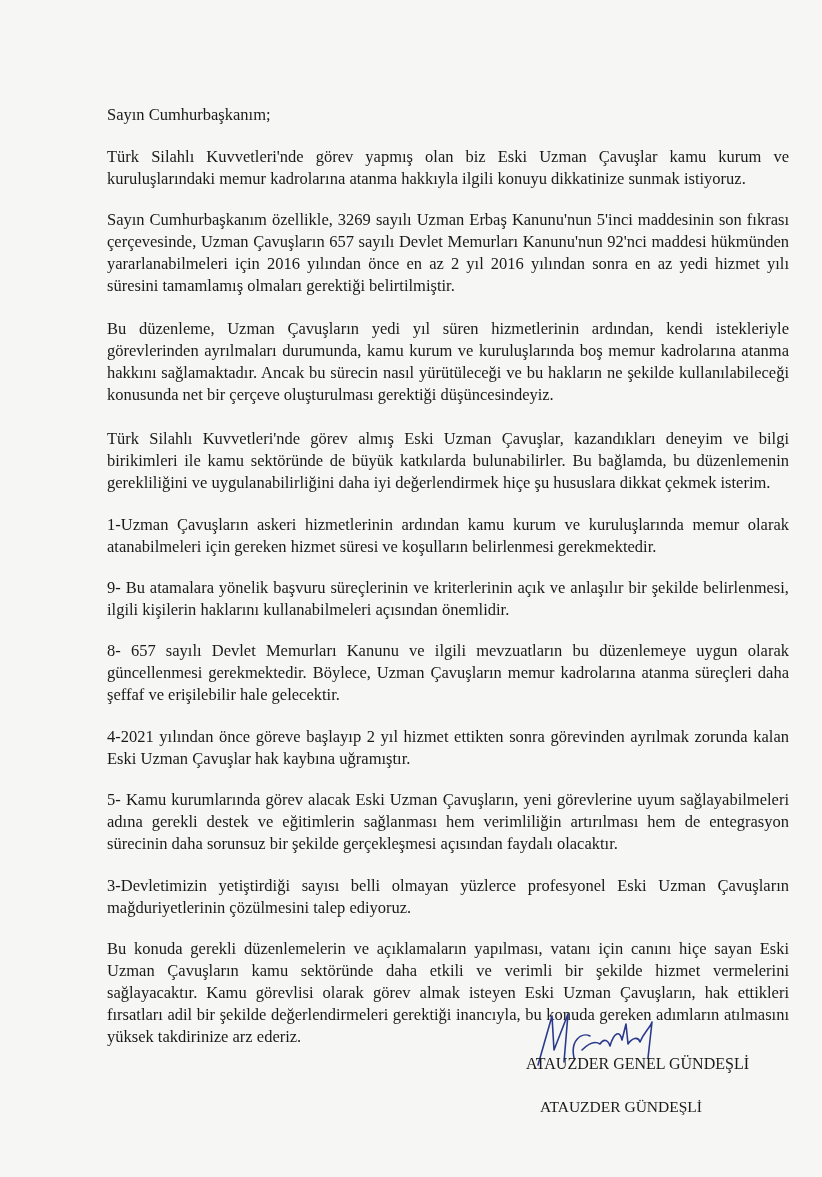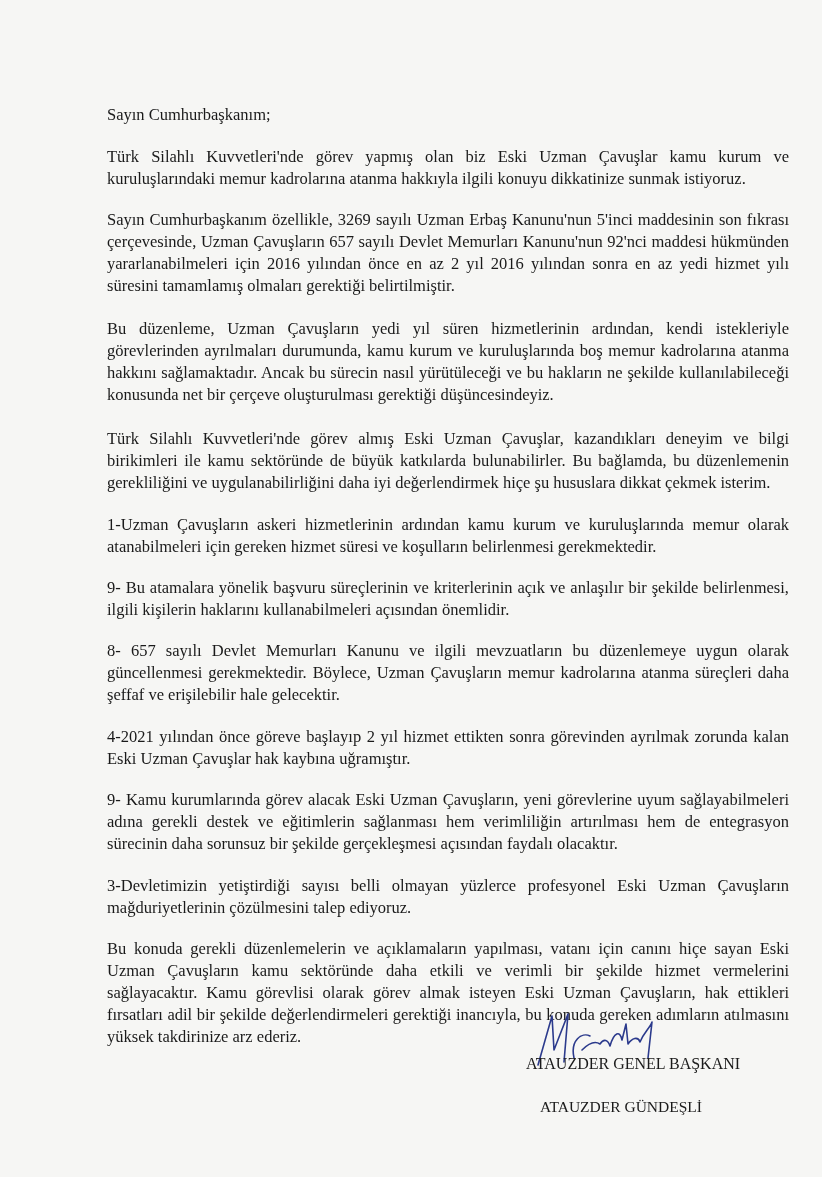--- a/index.html
+++ b/index.html
@@ -28,24 +28,24 @@
 <div class="page">
   <p class="p" style="top:88px">Sayın Cumhurbaşkanım;</p>
   <p class="p" style="top:130px">Türk Silahlı Kuvvetleri'nde görev yapmış olan biz Eski Uzman Çavuşlar kamu kurum ve kuruluşlarındaki memur kadrolarına atanma hakkıyla ilgili konuyu dikkatinize sunmak istiyoruz.</p>
   <p class="p" style="top:193px">Sayın Cumhurbaşkanım özellikle, 3269 sayılı Uzman Erbaş Kanunu'nun 5'inci maddesinin son fıkrası çerçevesinde, Uzman Çavuşların 657 sayılı Devlet Memurları Kanunu'nun 92'nci maddesi hükmünden yararlanabilmeleri için 2016 yılından önce en az 2 yıl 2016 yılından sonra en az yedi hizmet yılı süresini tamamlamış olmaları gerektiği belirtilmiştir.</p>
   <p class="p" style="top:302px">Bu düzenleme, Uzman Çavuşların yedi yıl süren hizmetlerinin ardından, kendi istekleriyle görevlerinden ayrılmaları durumunda, kamu kurum ve kuruluşlarında boş memur kadrolarına atanma hakkını sağlamaktadır. Ancak bu sürecin nasıl yürütüleceği ve bu hakların ne şekilde kullanılabileceği konusunda net bir çerçeve oluşturulması gerektiği düşüncesindeyiz.</p>
   <p class="p" style="top:412px">Türk Silahlı Kuvvetleri'nde görev almış Eski Uzman Çavuşlar, kazandıkları deneyim ve bilgi birikimleri ile kamu sektöründe de büyük katkılarda bulunabilirler. Bu bağlamda, bu düzenlemenin gerekliliğini ve uygulanabilirliğini daha iyi değerlendirmek hiçe şu hususlara dikkat çekmek isterim.</p>
   <p class="p" style="top:498px">1-Uzman Çavuşların askeri hizmetlerinin ardından kamu kurum ve kuruluşlarında memur olarak atanabilmeleri için gereken hizmet süresi ve koşulların belirlenmesi gerekmektedir.</p>
   <p class="p" style="top:561px">9- Bu atamalara yönelik başvuru süreçlerinin ve kriterlerinin açık ve anlaşılır bir şekilde belirlenmesi, ilgili kişilerin haklarını kullanabilmeleri açısından önemlidir.</p>
   <p class="p" style="top:624px">8- 657 sayılı Devlet Memurları Kanunu ve ilgili mevzuatların bu düzenlemeye uygun olarak güncellenmesi gerekmektedir. Böylece, Uzman Çavuşların memur kadrolarına atanma süreçleri daha şeffaf ve erişilebilir hale gelecektir.</p>
   <p class="p" style="top:710px">4-2021 yılından önce göreve başlayıp 2 yıl hizmet ettikten sonra görevinden ayrılmak zorunda kalan Eski Uzman Çavuşlar hak kaybına uğramıştır.</p>
-  <p class="p" style="top:773px">9- Kamu kurumlarında görev alacak Eski Uzman Çavuşların, yeni görevlerine uyum sağlayabilmeleri adına gerekli destek ve eğitimlerin sağlanması hem verimliliğin artırılması hem de entegrasyon sürecinin daha sorunsuz bir şekilde gerçekleşmesi açısından faydalı olacaktır.</p>
+  <p class="p" style="top:773px">5- Kamu kurumlarında görev alacak Eski Uzman Çavuşların, yeni görevlerine uyum sağlayabilmeleri adına gerekli destek ve eğitimlerin sağlanması hem verimliliğin artırılması hem de entegrasyon sürecinin daha sorunsuz bir şekilde gerçekleşmesi açısından faydalı olacaktır.</p>
   <p class="p" style="top:859px">3-Devletimizin yetiştirdiği sayısı belli olmayan yüzlerce profesyonel Eski Uzman Çavuşların mağduriyetlerinin çözülmesini talep ediyoruz.</p>
   <p class="p" style="top:922px">Bu konuda gerekli düzenlemelerin ve açıklamaların yapılması, vatanı için canını hiçe sayan Eski Uzman Çavuşların kamu sektöründe daha etkili ve verimli bir şekilde hizmet vermelerini sağlayacaktır. Kamu görevlisi olarak görev almak isteyen Eski Uzman Çavuşların, hak ettikleri fırsatları adil bir şekilde değerlendirmeleri gerektiği inancıyla, bu konuda gereken adımların atılmasını yüksek takdirinize arz ederiz.</p>
 </div>
 
 <div class="sig-block">
   <svg class="sig-svg" width="150" height="60" viewBox="0 0 150 60">
     <path d="M8 55 L22 6 L24 40 L38 4 L34 52 M44 48 C40 30 52 22 60 26 M52 40 C58 34 64 30 70 34 C74 28 78 30 80 36 C84 22 90 20 92 30 L96 14 L98 34 C102 28 108 26 110 32 C114 22 120 18 122 12 L118 48" fill="none" stroke="#2b3a8c" stroke-width="1.6" stroke-linecap="round" stroke-linejoin="round"></path>
   </svg>
-  <div class="sig-title">ATAUZDER GENEL BAŞKANI</div>
+  <div class="sig-title">ATAUZDER GENEL GÜNDEŞLİ</div>
   <div class="sig-name">ATAUZDER GÜNDEŞLİ</div>
 </div>
 
 </body></html>

